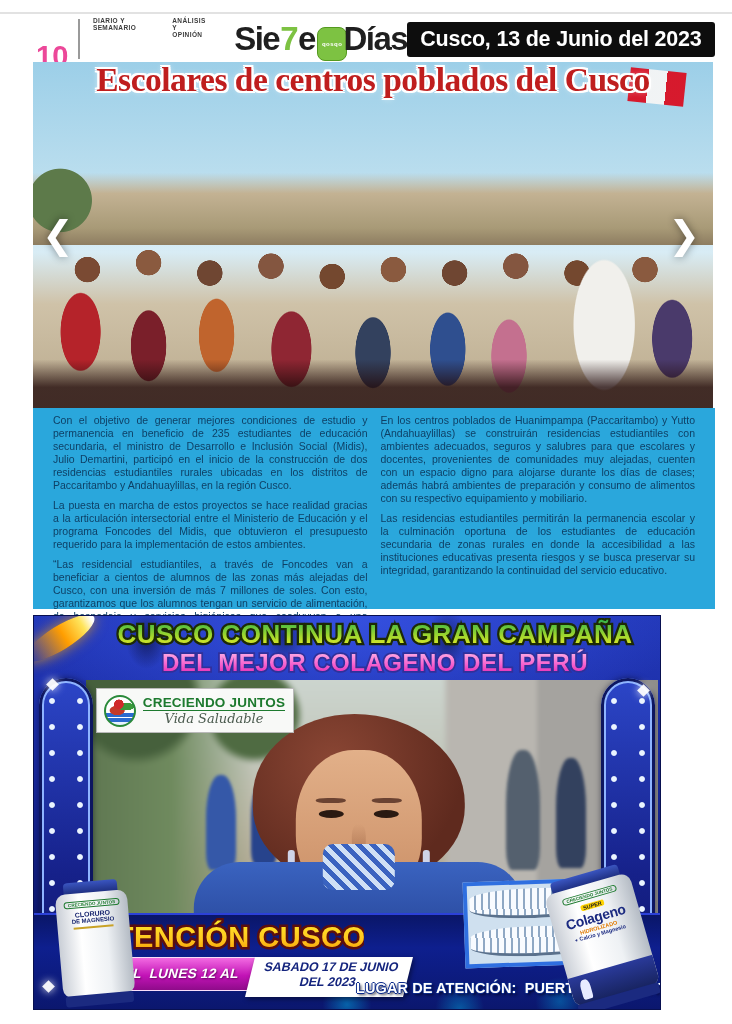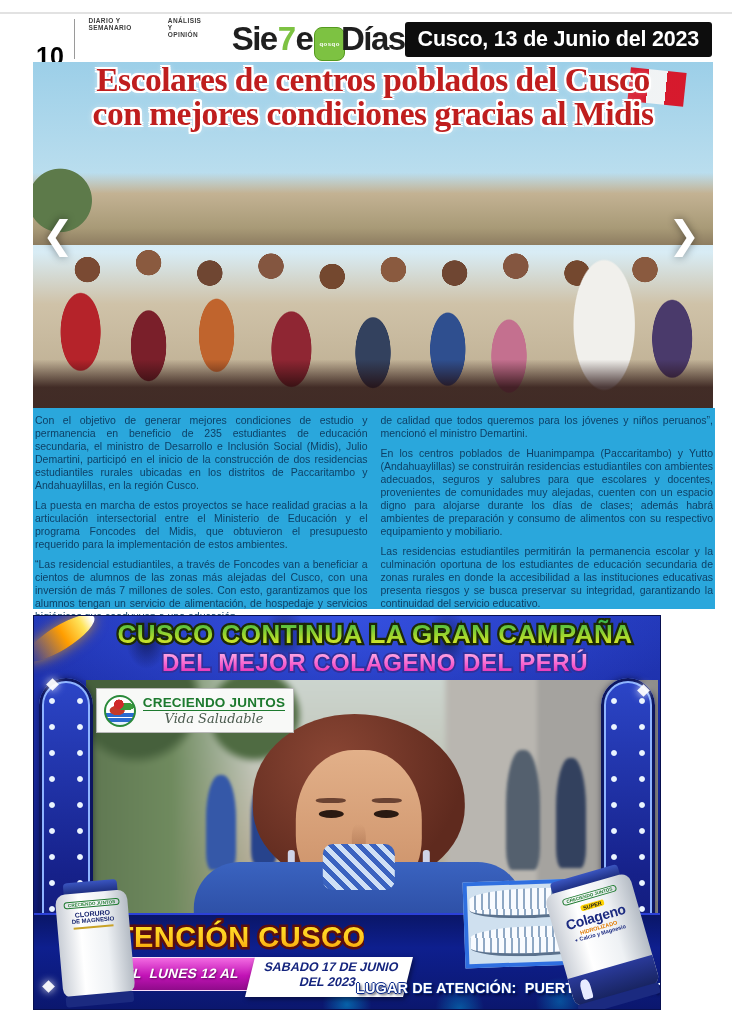--- a/index.html
+++ b/index.html
@@ -7,21 +7,21 @@
   body {
     width:732px; height:1024px; background:#fff; position:relative; overflow:hidden;
     font-family:"Liberation Sans", sans-serif;
   }
   .top-rule { position:absolute; top:12px; left:0; width:732px; height:2px; background:#e2e2e2; }
 
   
   .header { position:absolute; top:17px; left:36px; right:20px; height:44px;
             display:flex; align-items:center; justify-content:space-between; }
   .mast { display:flex; align-items:center; gap:10px; }
-  .page-num { font-size:25px; font-weight:bold; color:#000000;margin-top:35px; }
+  .page-num { font-size:29px; font-weight:bold; color:#ec4899;margin-top:35px; }
   .mast-divider { width:2px; height:40px; background:#9a9a9a; }
   .mast-block { display:flex; flex-direction:row;gap:28px; }
   .taglines { display:flex; gap:36px; font-size:6.5px; font-weight:bold; letter-spacing:.4px; color:#3c3c3c; padding-left:3px; }
   .wordmark { font-size:33px; font-weight:800; color:#1f1f1f; letter-spacing:-1.5px; line-height:30px; display:flex; align-items:center; }
   .wordmark .seven { color:#7dc242; padding:0 1px; }
   .mast-badge { background:#7dc242; border:1px solid #549a1f; color:#fff; font-size:6px; font-weight:bold;
           border-radius:8px; padding:1px 4px; margin:10px -4px 0 2px; letter-spacing:.5px; align-self:center; }
   .date-box { background:#0d0d0d; color:#fff; font-size:21.5px; font-weight:bold;
               padding:5px 13px; border-radius:3px; letter-spacing:-0.2px; white-space:nowrap; }
 
@@ -60,21 +60,21 @@
       color:#bf1e1e; letter-spacing:-0.5px;
       text-shadow:-2px -2px 0 #fff, 2px -2px 0 #fff, -2px 2px 0 #fff, 2px 2px 0 #fff,
                   -2px 0 0 #fff, 2px 0 0 #fff, 0 -2px 0 #fff, 0 2px 0 #fff, 0 0 7px rgba(255,255,255,.9); }
   .carousel-btn { position:absolute; top:50%; transform:translateY(-50%); color:#fff;
       font-size:38px; line-height:38px; font-weight:bold; cursor:pointer;
       font-family:"DejaVu Sans", sans-serif; text-shadow:0 0 8px rgba(0,0,0,.45); user-select:none; }
   .carousel-btn.prev { left:9px; } .carousel-btn.next { right:13px; }
 
   
   .article-box { position:absolute; top:408px; left:33px; width:682px; height:204px;
-      background:#2aa7dc; border-bottom:3px solid #fff; padding:6px 2px; display:flex; gap:13px; }
+      background:#2aa7dc; border-bottom:3px solid #fff; padding:6px 20px; display:flex; gap:13px; }
   .col { flex:1; font-size:10.5px; line-height:1.24; color:#0e4066; text-align:justify; }
   .col p { margin:0 0 7px; }
 
   
   .ad { position:absolute; top:615px; left:33px; width:628px; height:395px; overflow:hidden;
     background-image:
       radial-gradient(circle 80px at 90% 70%, rgba(225,0,255,.45), rgba(0,0,0,0) 70%),
       radial-gradient(circle 55px at 98% 93%, rgba(255,140,0,.55), rgba(0,0,0,0) 70%),
       radial-gradient(circle 40px at 55% 94%, rgba(0,200,255,.4), rgba(0,0,0,0) 70%),
       radial-gradient(circle 40px at 72% 96%, rgba(0,200,255,.35), rgba(0,0,0,0) 70%),
@@ -225,34 +225,32 @@
       </div>
     </div>
     <div class="date-box">Cusco, 13 de Junio del 2023</div>
   </div>
 
   <div class="photo">
     <div class="photo-art"></div>
     <div class="flag"></div>
     <div class="headline">
       <div>Escolares de centros poblados del Cusco</div>
-      <div>con mejores condiciones gracias al Midis</div>
     </div>
     <div class="carousel-btn prev">❮</div>
     <div class="carousel-btn next">❯</div>
   </div>
 
   <div class="article-box">
     <div class="col">
       <p>Con el objetivo de generar mejores condiciones de estudio y permanencia en beneficio de 235 estudiantes de educación secundaria, el ministro de Desarrollo e Inclusión Social (Midis), Julio Demartini, participó en el inicio de la construcción de dos residencias estudiantiles rurales ubicadas en los distritos de Paccaritambo y Andahuaylillas, en la región Cusco.</p>
       <p>La puesta en marcha de estos proyectos se hace realidad gracias a la articulación intersectorial entre el Ministerio de Educación y el programa Foncodes del Midis, que obtuvieron el presupuesto requerido para la implementación de estos ambientes.</p>
       <p>“Las residencial estudiantiles, a través de Foncodes van a beneficiar a cientos de alumnos de las zonas más alejadas del Cusco, con una inversión de más 7 millones de soles. Con esto, garantizamos que los alumnos tengan un servicio de alimentación, de hospedaje y servicios higiénicos que coadyuven a una educación</p>
     </div>
     <div class="col">
-      <p>de calidad que todos queremos para los jóvenes y niños peruanos”, mencionó el ministro Demartini.</p>
       <p>En los centros poblados de Huanimpampa (Paccaritambo) y Yutto (Andahuaylillas) se construirán residencias estudiantiles con ambientes adecuados, seguros y salubres para que escolares y docentes, provenientes de comunidades muy alejadas, cuenten con un espacio digno para alojarse durante los días de clases; además habrá ambientes de preparación y consumo de alimentos con su respectivo equipamiento y mobiliario.</p>
       <p>Las residencias estudiantiles permitirán la permanencia escolar y la culminación oportuna de los estudiantes de educación secundaria de zonas rurales en donde la accesibilidad a las instituciones educativas presenta riesgos y se busca preservar su integridad, garantizando la continuidad del servicio educativo.</p>
     </div>
   </div>
 
   <div class="ad">
     <div class="comet"></div>
 
     <svg class="banner1" viewBox="0 0 682 33">
       <defs>

